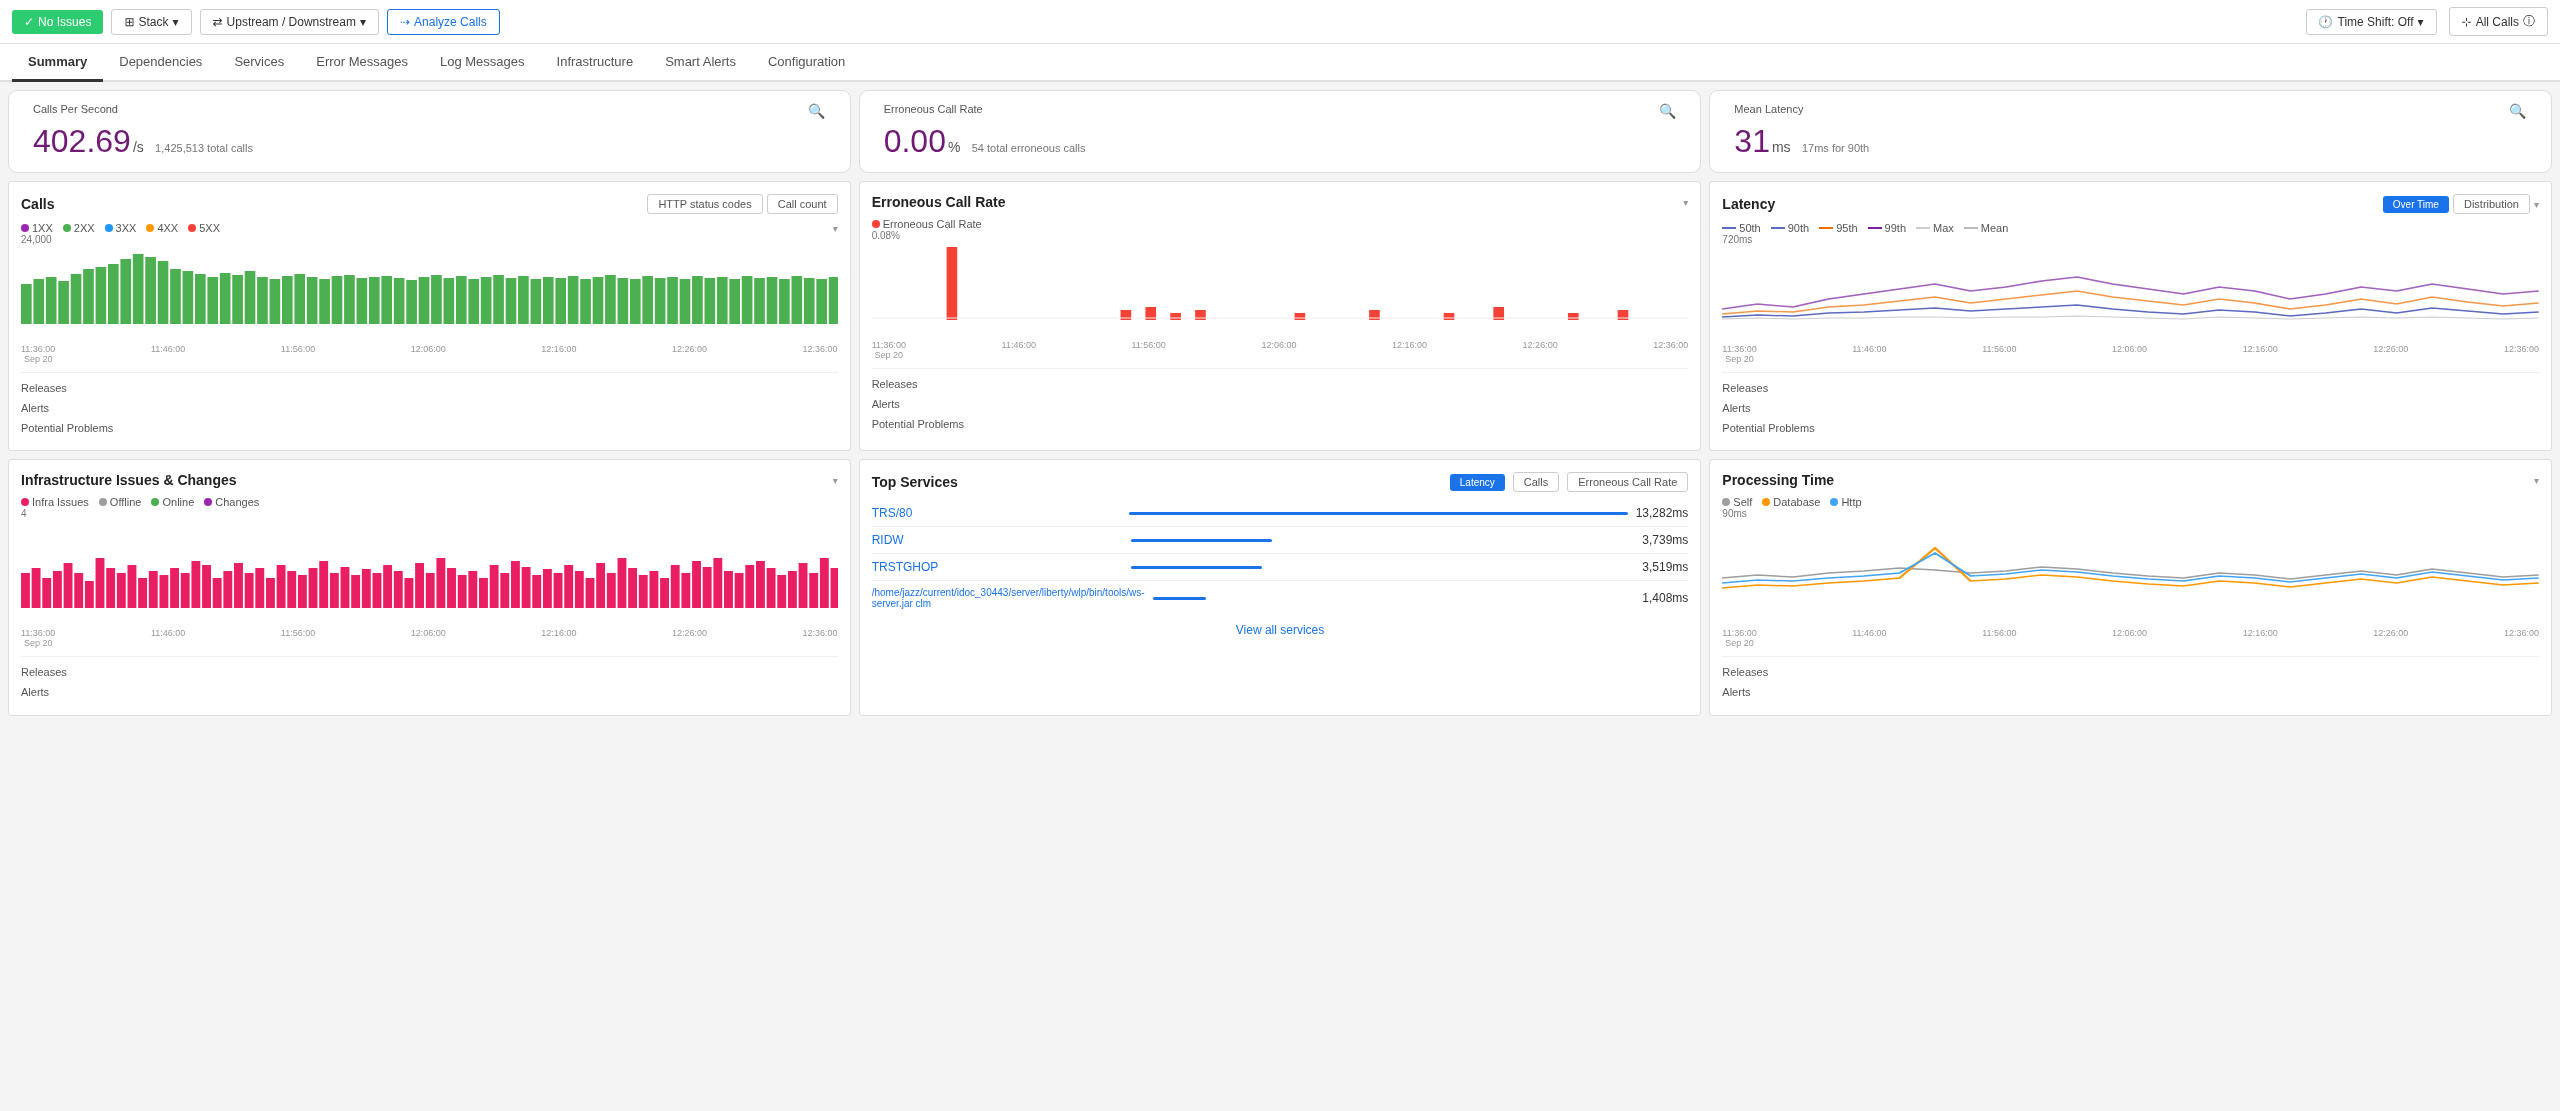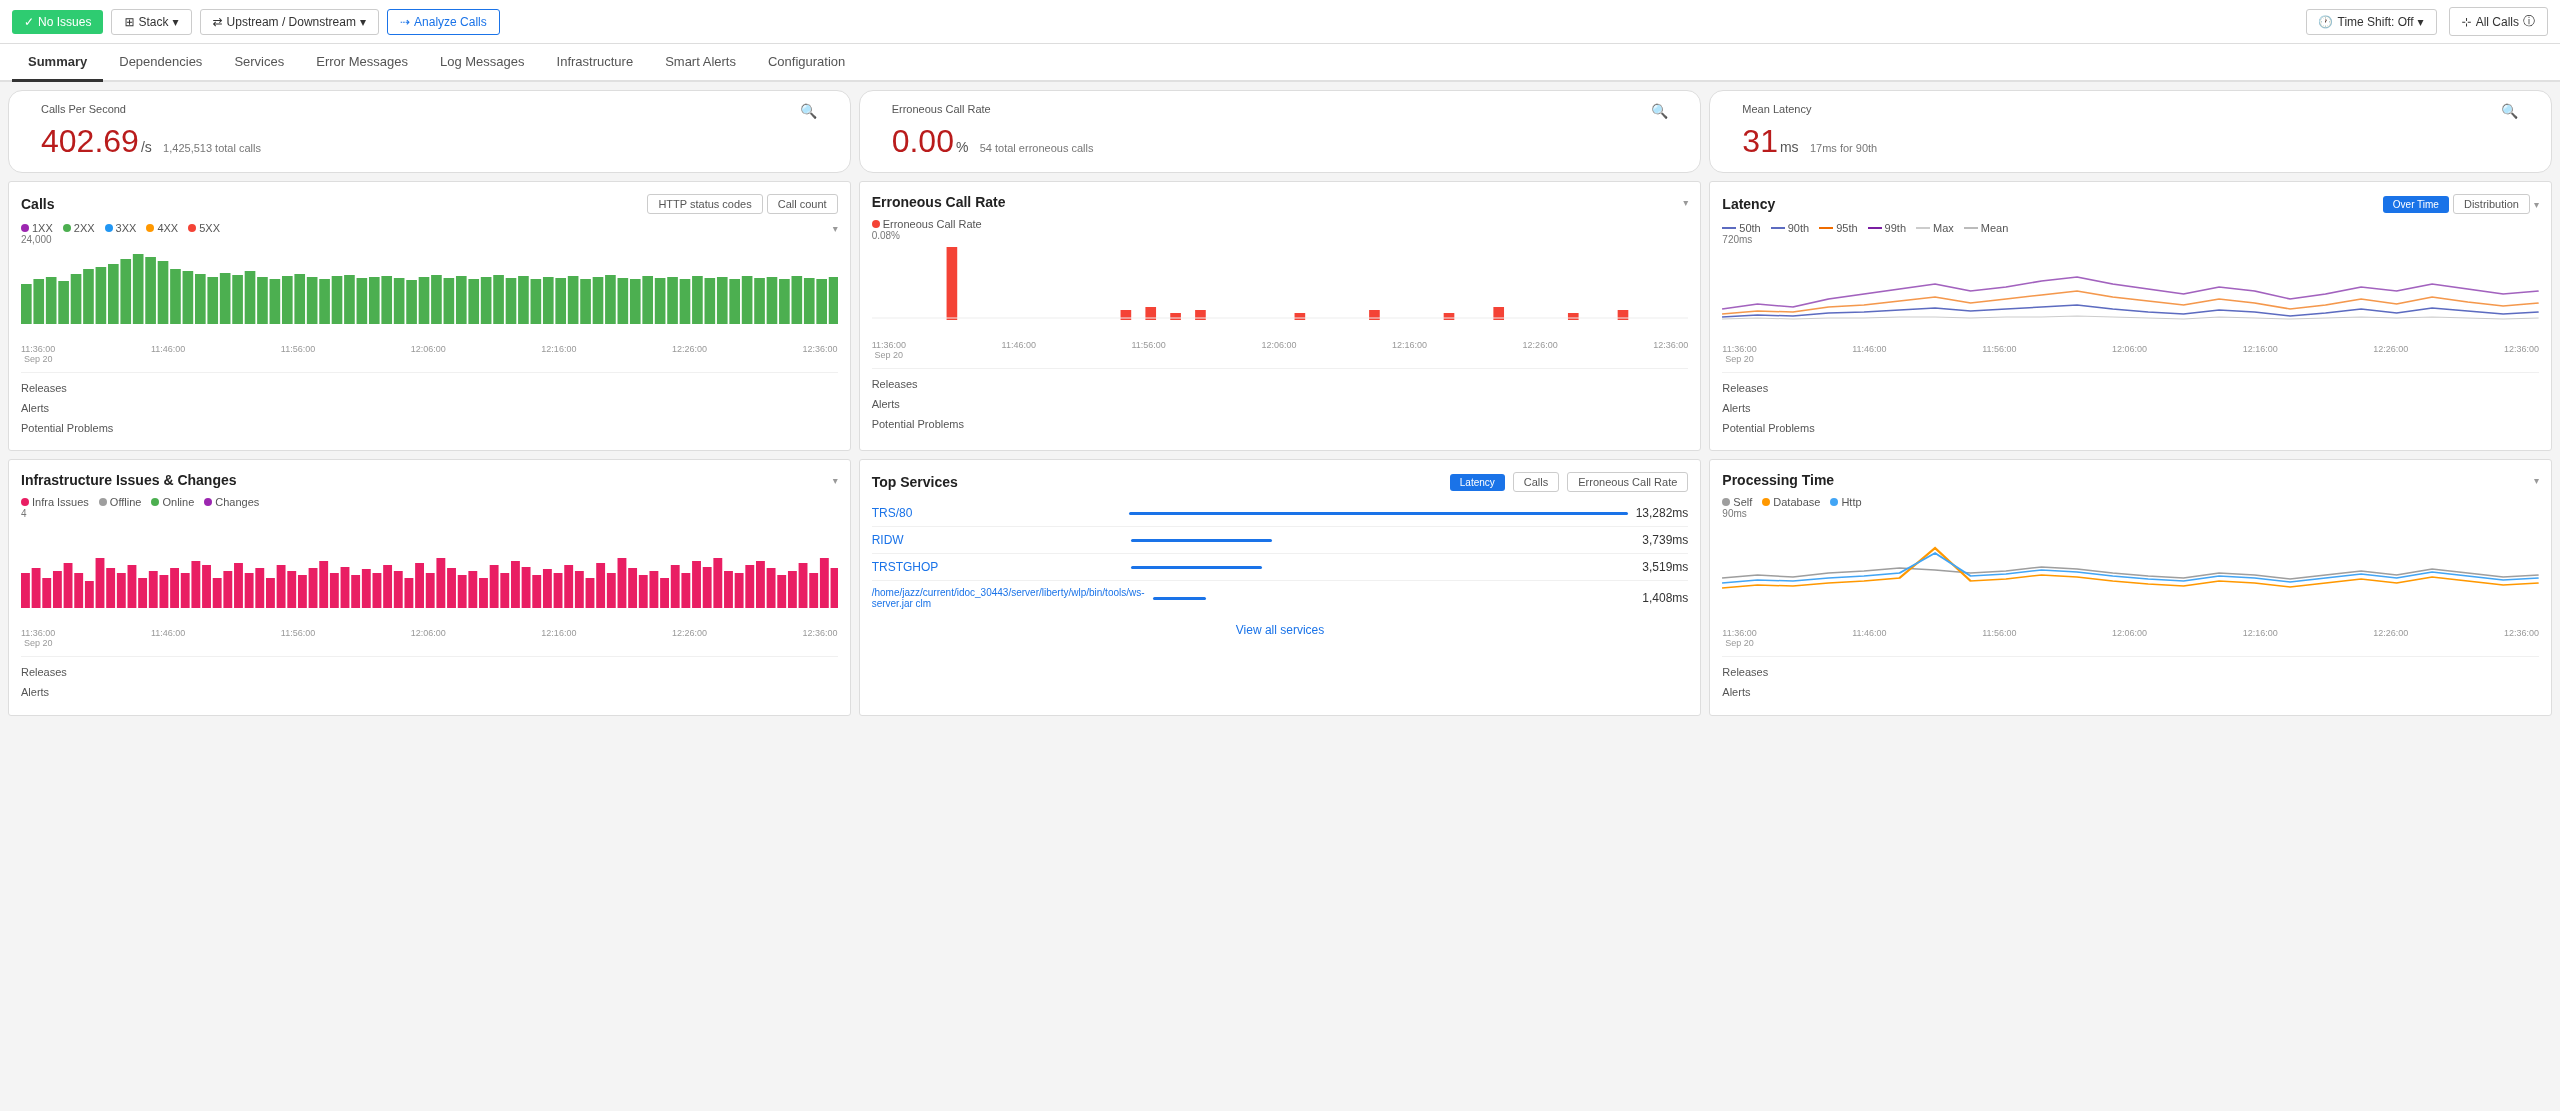--- a/index.html
+++ b/index.html
@@ -32,23 +32,23 @@
     .nav-tab {
       padding: 10px 16px; font-size: 13px; cursor: pointer; color: #555;
       border-bottom: 3px solid transparent; margin-bottom: -2px;
     }
     .nav-tab.active { color: #333; border-bottom-color: #333; font-weight: 600; }
     
     
     .card { background: #fff; border: 1px solid #ddd; border-radius: 3px; padding: 12px; }
     
     
-    .stat-card { background: #fff; border: 1px solid #ddd; border-radius: 14px; padding: 12px 32px; }
+    .stat-card { background: #fff; border: 1px solid #ddd; border-radius: 9px; padding: 12px 24px; }
     .stat-label { font-size: 11px; color: #555; margin-bottom: 4px; }
-    .stat-value { font-size: 32px; font-weight: 300; color: #b91c1c; display: inline; }
+    .stat-value { font-size: 32px; font-weight: 300; color: #701a75; display: inline; }
     .stat-unit { font-size: 14px; color: #555; margin-left: 2px; }
     .stat-sub { font-size: 11px; color: #777; margin-left: 8px; }
     .stat-magnifier { float: right; color: #999; cursor: pointer; font-size: 14px; }
     
     .top-row { display: grid; grid-template-columns: 1fr 1fr 1fr; gap: 8px; margin: 8px; }
     
     
     .chart-grid { display: grid; grid-template-columns: 1fr 1fr 1fr; gap: 8px; margin: 0 8px 8px 8px; }
     .bottom-grid { display: grid; grid-template-columns: 1fr 1fr 1fr; gap: 8px; margin: 0 8px 8px 8px; }
     

